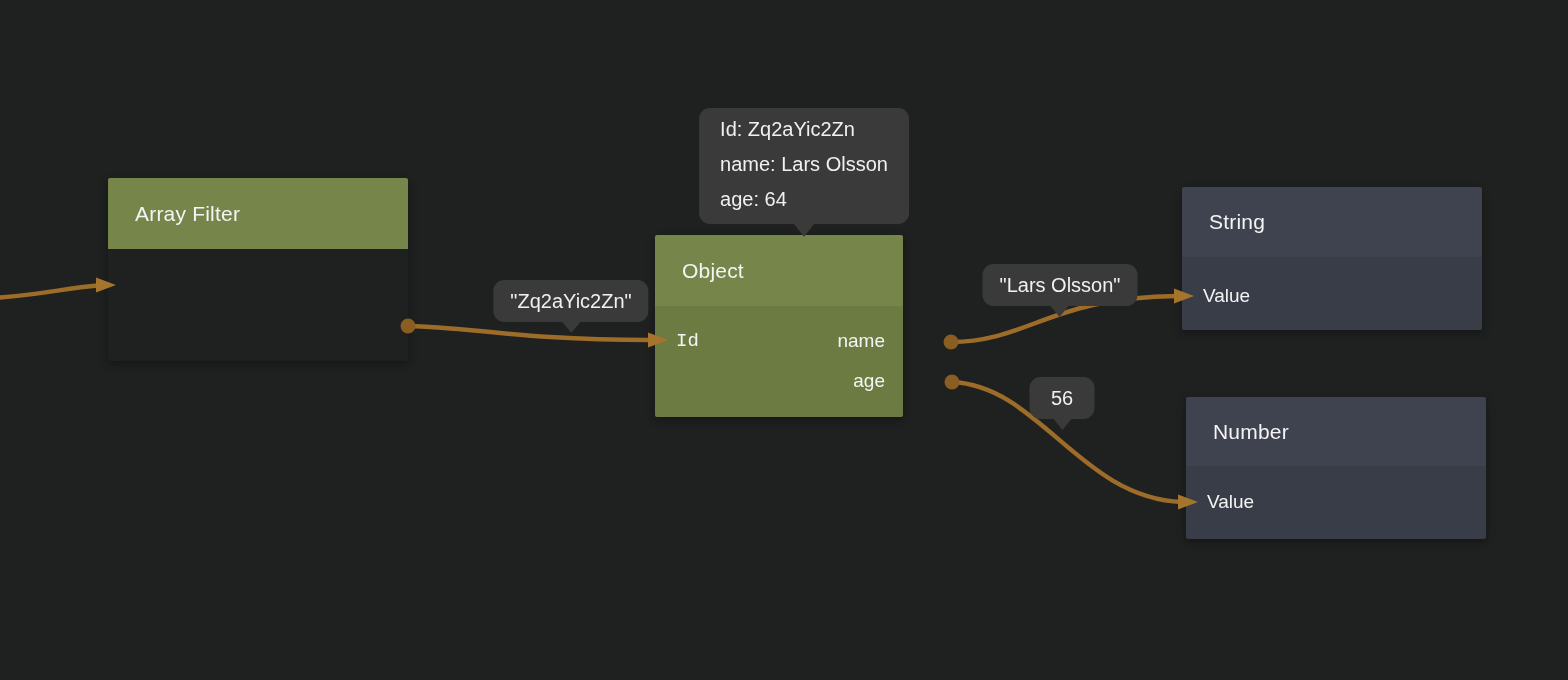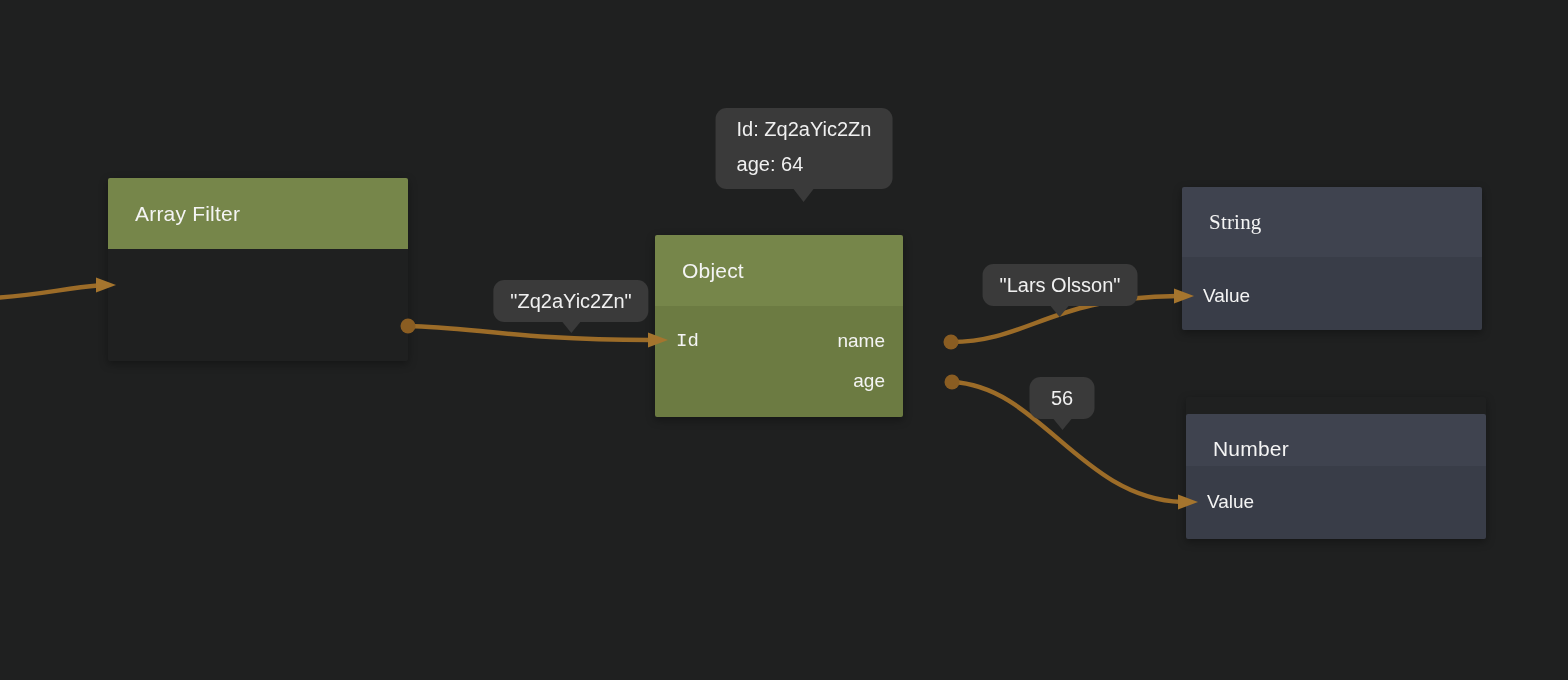--- a/index.html
+++ b/index.html
@@ -126,30 +126,30 @@
       <span class="node-title">Object</span>
     </div>
     <div class="node-body" style="top:71px;">
       <div class="port-label input" style="top:22px;font-family:Liberation Mono, monospace;">Id</div>
       <div class="port-label output" style="top:22px;">name</div>
       <div class="port-label output" style="top:62px;">age</div>
     </div>
   </div>
 
   <div class="node slate" style="left:1182px; top:187px; width:300px; height:143px;">
-    <div class="node-header" style="height:70px;font-family:Liberation Serif, serif;">
+    <div class="node-header" style="height:70px;">
       <span class="node-title">String</span>
     </div>
     <div class="node-body" style="top:70px;">
       <div class="port-label input" style="top:26px;">Value</div>
     </div>
   </div>
 
   <div class="node slate" style="left:1186px; top:397px; width:300px; height:142px;">
-    <div class="node-header" style="height:69px;margin-top:17px;">
+    <div class="node-header" style="height:69px;">
       <span class="node-title">Number</span>
     </div>
     <div class="node-body" style="top:69px;">
       <div class="port-label input" style="top:23px;">Value</div>
     </div>
   </div>
 
   <svg class="wires" width="1568" height="680" viewBox="0 0 1568 680">
 
     <path class="wire" d="M -6 298 C 40 295, 66 288, 98 285.5"></path>
@@ -163,20 +163,21 @@
     <circle class="port-dot" cx="951" cy="342" r="7.5"></circle>
     <polygon class="arrow" points="1174,288.5 1194,296 1174,303.5"></polygon>
 
     <path class="wire" d="M 952 382 C 1040 386, 1080 498, 1182 502"></path>
     <circle class="port-dot" cx="952" cy="382" r="7.5"></circle>
     <polygon class="arrow" points="1178,494.5 1198,502 1178,509.5"></polygon>
   </svg>
 
   <div class="bubble tooltip" style="left:804px; top:108px;">
     <div>Id: Zq2aYic2Zn</div>
+    <div>name: Lars Olsson</div>
     <div>age: 64</div>
   </div>
 
   <div class="bubble label" style="left:571px; top:280px;">
     <span>"Zq2aYic2Zn"</span>
   </div>
   <div class="bubble label" style="left:1060px; top:264px;">
     <span>"Lars Olsson"</span>
   </div>
   <div class="bubble label" style="left:1062px; top:377px; min-width:31px;">

